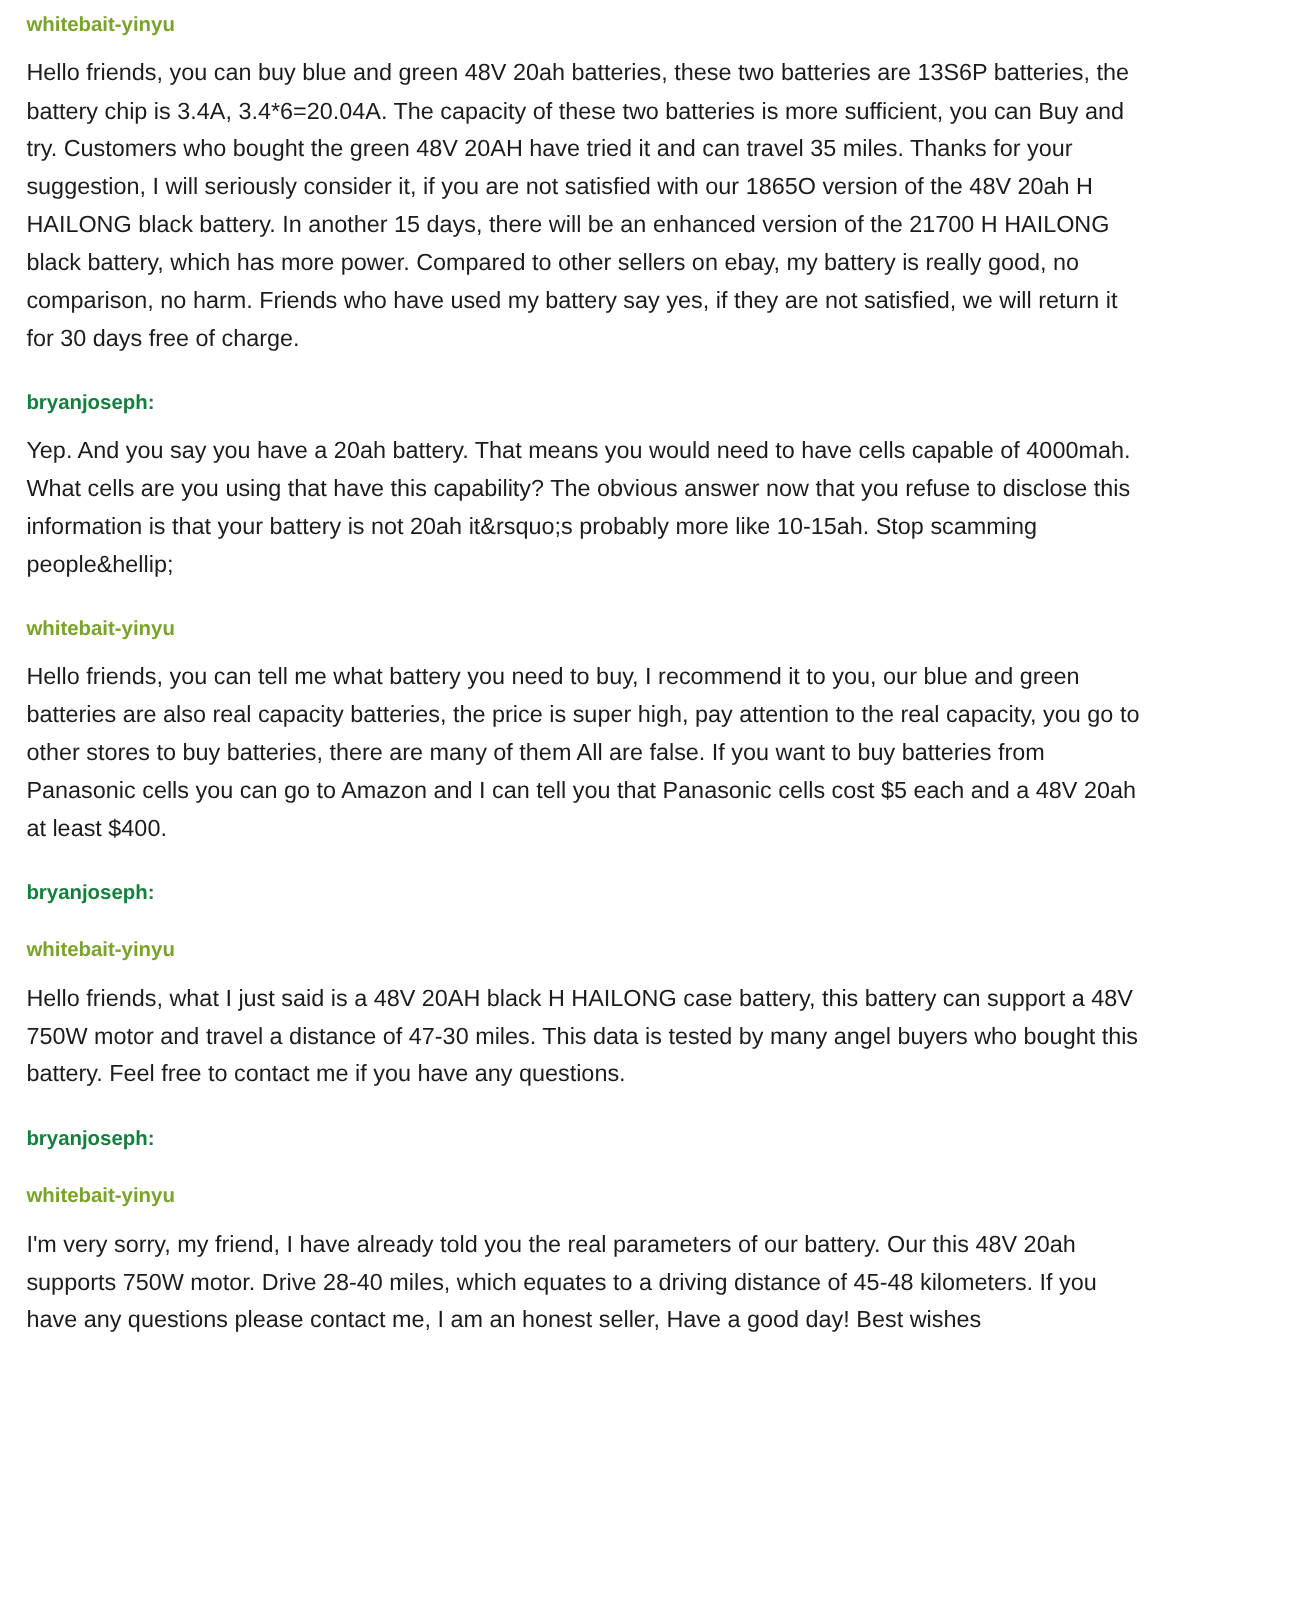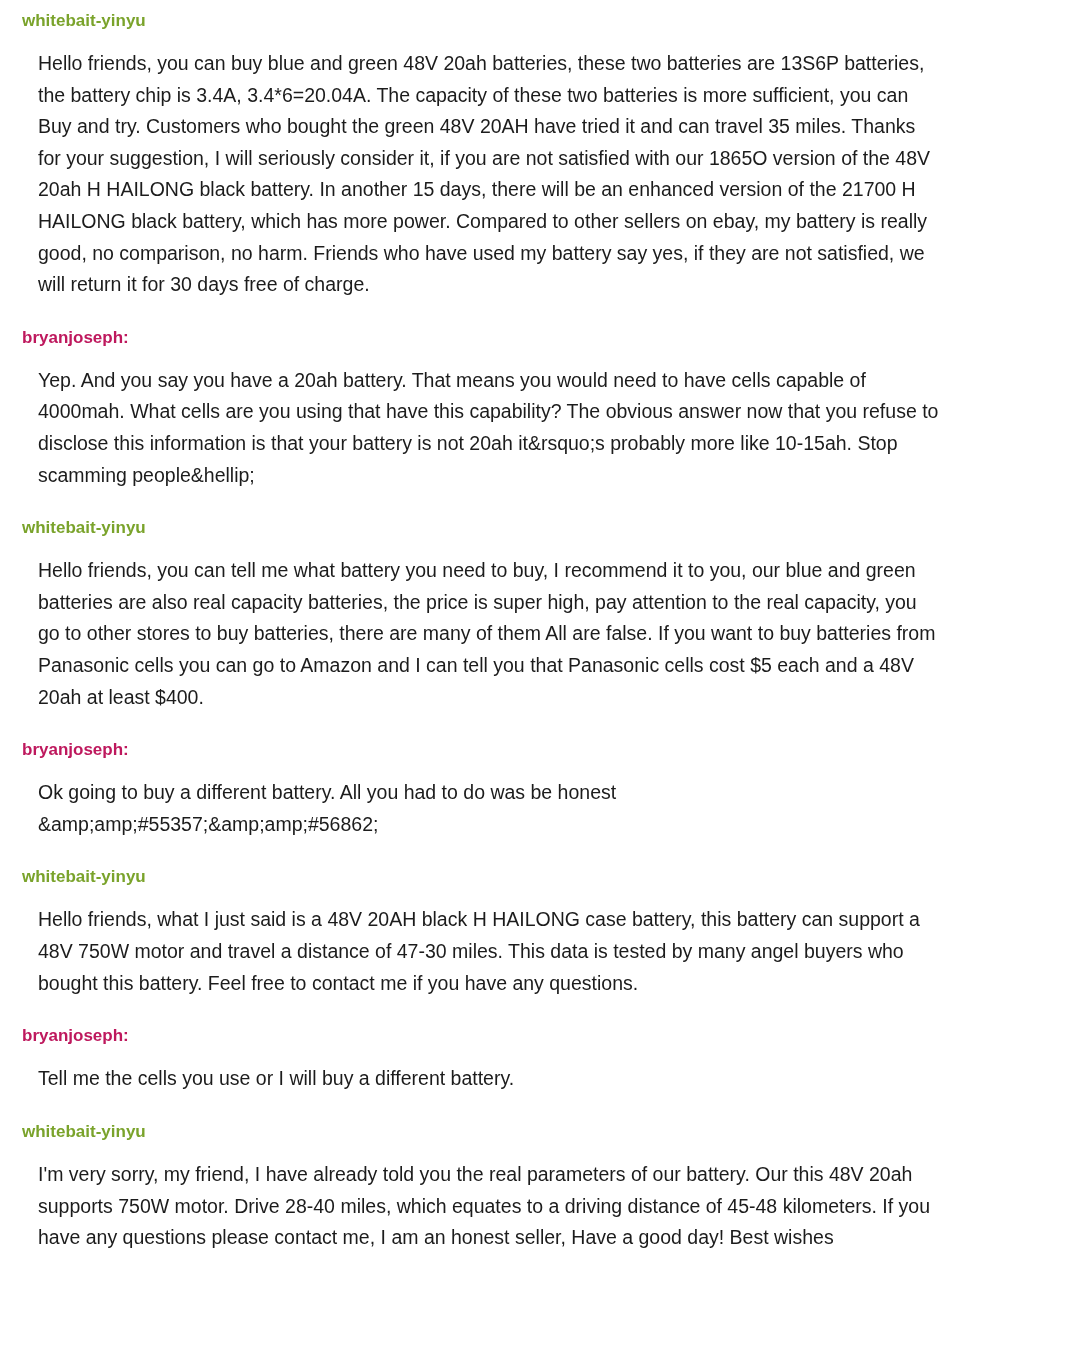--- a/index.html
+++ b/index.html
@@ -27,27 +27,27 @@
   .author {
     font-size: 17px;
     font-weight: bold;
     line-height: 1.3;
     margin: 0 0 14px 0;
   }
   .author.seller {
     color: #7aa32b;
   }
   .author.buyer {
-    color: #be185d;
+    color: #15803d;
   }
   .body {
     font-size: 19.5px;
     line-height: 1.62;
     color: #1c1c1c;
-    margin: 16px;
+    margin: 0;
     max-width: 965px;
     word-wrap: break-word;
   }
 </style>
 </head>
 <body>
 
 <div class="thread">
 
   <div class="post">
@@ -60,31 +60,29 @@
     <div class="body">Yep. And you say you have a 20ah battery. That means you would need to have cells capable of 4000mah. What cells are you using that have this capability? The obvious answer now that you refuse to disclose this information is that your battery is not 20ah it&amp;rsquo;s probably more like 10-15ah. Stop scamming people&amp;hellip;</div>
   </div>
 
   <div class="post">
     <div class="author seller">whitebait-yinyu</div>
     <div class="body">Hello friends, you can tell me what battery you need to buy, I recommend it to you, our blue and green batteries are also real capacity batteries, the price is super high, pay attention to the real capacity, you go to other stores to buy batteries, there are many of them All are false. If you want to buy batteries from Panasonic cells you can go to Amazon and I can tell you that Panasonic cells cost $5 each and a 48V 20ah at least $400.</div>
   </div>
 
   <div class="post">
     <div class="author buyer">bryanjoseph:</div>
-    <div class="body">Ok going to buy a different battery. All you had to do was be honest &amp;amp;amp;#55357;&amp;amp;amp;#56862;</div>
   </div>
 
   <div class="post">
     <div class="author seller">whitebait-yinyu</div>
     <div class="body">Hello friends, what I just said is a 48V 20AH black H HAILONG case battery, this battery can support a 48V 750W motor and travel a distance of 47-30 miles. This data is tested by many angel buyers who bought this battery. Feel free to contact me if you have any questions.</div>
   </div>
 
   <div class="post">
     <div class="author buyer">bryanjoseph:</div>
-    <div class="body">Tell me the cells you use or I will buy a different battery.</div>
   </div>
 
   <div class="post">
     <div class="author seller">whitebait-yinyu</div>
     <div class="body">I'm very sorry, my friend, I have already told you the real parameters of our battery. Our this 48V 20ah supports 750W motor. Drive 28-40 miles, which equates to a driving distance of 45-48 kilometers. If you have any questions please contact me, I am an honest seller, Have a good day! Best wishes</div>
   </div>
 
 </div>
 
 </body></html>

